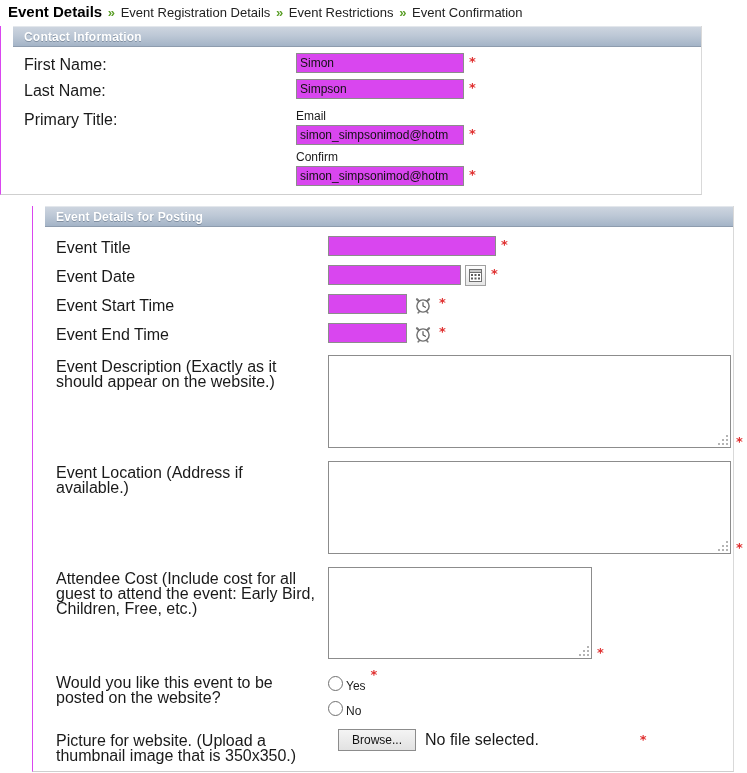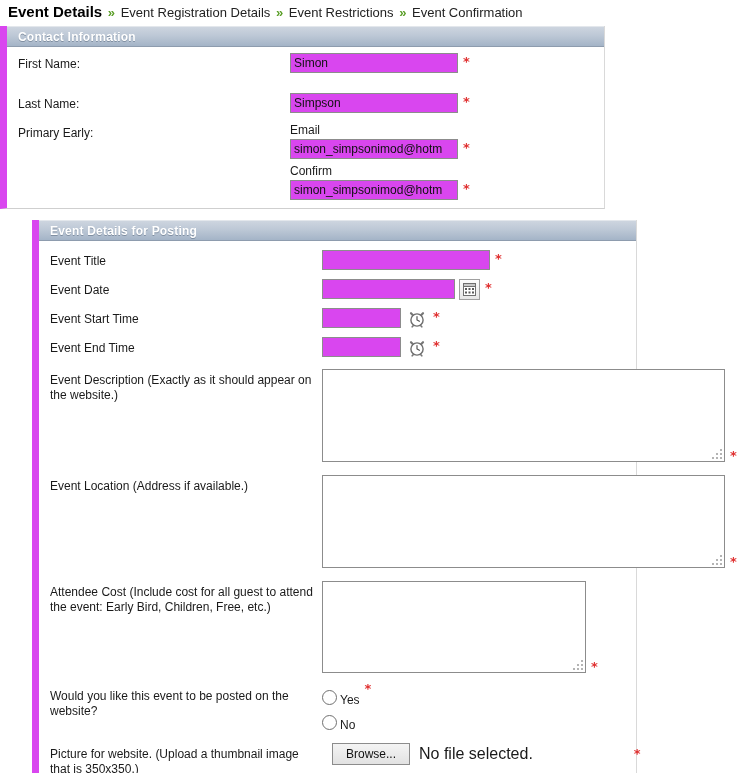--- a/index.html
+++ b/index.html
@@ -34,25 +34,26 @@
     font-weight: normal;
   }
   .breadcrumb .sep {
     color: #5a9e27;
     font-weight: bold;
     padding: 0 2px;
   }
 
   
   .panel {
-    border-left: 7px solid #d946ef;
+    border-left: 1px solid #d946ef;
     border-right: 1px solid #d9d9d9;
     border-bottom: 1px solid #cfcfcf;
     background: #ffffff;
-    width: 605px;
+    width: 702px;
+    padding-left: 12px;
   }
   .panel + .panel {
     margin-top: 11px;
     margin-left: 32px;
   }
   .panel-header {
     height: 21px;
     background: linear-gradient(to bottom, #cdd5df 0%, #bdc8d6 45%, #a4b4c7 100%);
     border-top: 1px solid #e3e7ec;
     border-bottom: 1px solid #8e9cae;
@@ -72,21 +73,21 @@
   
   .row {
     display: flex;
     align-items: flex-start;
     padding: 0 0 0 11px;
     min-height: 22px;
   }
   .row-label {
     width: 272px;
     flex: 0 0 272px;
-    font-size: 12px;
+    font-size: 16px;
     color: #1a1a1a;
     line-height: 15px;
     padding-top: 4px;
     padding-right: 8px;
   }
   .row-field {
     flex: 1 1 auto;
     display: flex;
     align-items: flex-start;
     min-width: 0;
@@ -248,30 +249,30 @@
   <div class="panel-body">
 
     <div class="row">
       <div class="row-label">First Name:</div>
       <div class="row-field">
         <input class="txt w-wide" type="text" value="Simon" style="">
         <span class="req">*</span>
       </div>
     </div>
 
-    <div class="row" style="margin-top:18px;">
+    <div class="row" style="margin-top:4px;">
       <div class="row-label">Last Name:</div>
       <div class="row-field">
         <input class="txt w-wide" type="text" value="Simpson" style="">
         <span class="req">*</span>
       </div>
     </div>
 
     <div class="row" style="margin-top:7px;">
-      <div class="row-label">Primary Early:</div>
+      <div class="row-label">Primary Title:</div>
       <div class="row-field">
         <div class="email-block">
           <div class="email-sublabel">Email</div>
           <div class="email-line">
             <input class="txt w-email" type="text" value="simon_simpsonimod@hotm" style="">
             <span class="req">*</span>
           </div>
           <div class="email-sublabel" style="padding-top:4px;">Confirm</div>
           <div class="email-line">
             <input class="txt w-email" type="text" value="simon_simpsonimod@hotm" style="">

